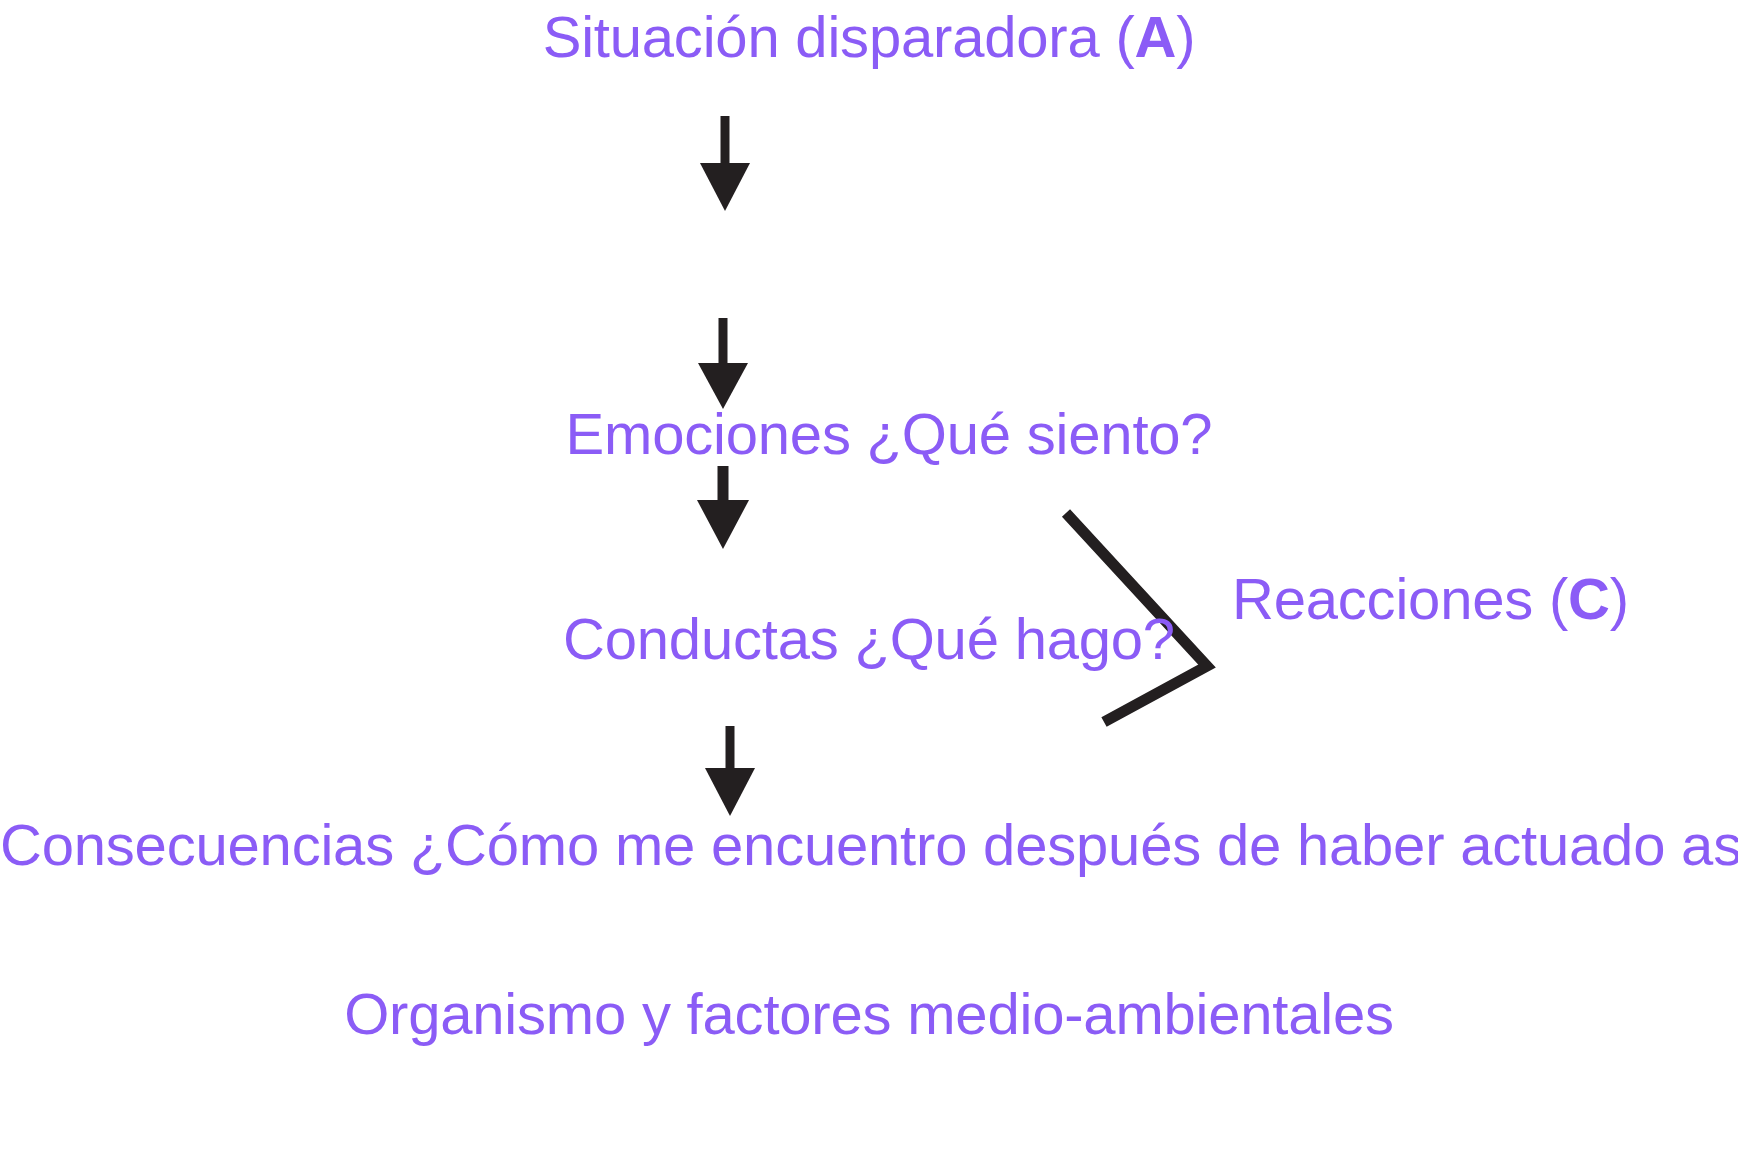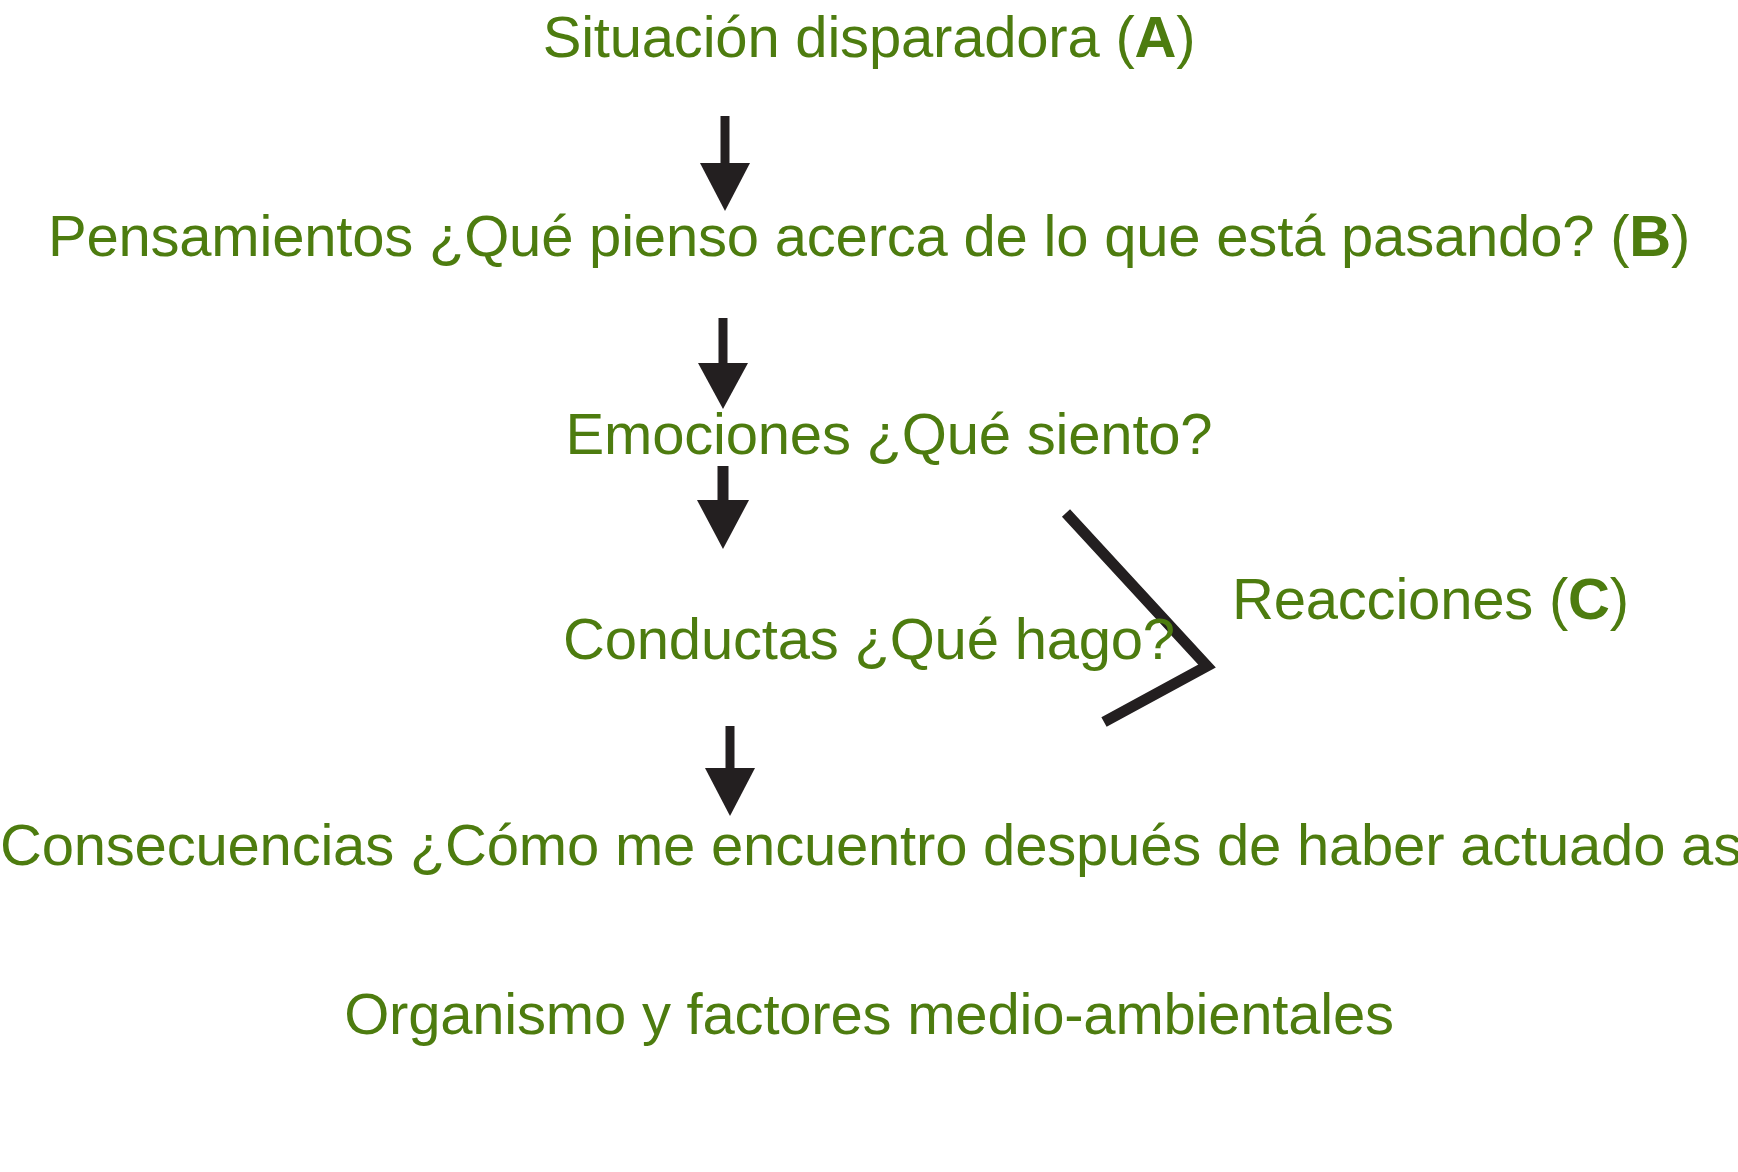--- a/index.html
+++ b/index.html
@@ -16,21 +16,21 @@
     font-family: "Liberation Sans", sans-serif;
     color: #231f20;
   }
   .line {
     position: absolute;
     white-space: nowrap;
     font-size: 58px;
     line-height: 1;
     font-weight: 400;
     letter-spacing: -0.2px;
-    color: #4d7c0f;
+    color: #8b5cf6;
   }
   .line b {
     font-weight: 700;
   }
   .center {
     left: 0;
     width: 1738px;
     text-align: center;
   }
   svg.arrows {
@@ -81,21 +81,20 @@
     </g>
 
     <g>
       <line x1="730" y1="726" x2="730" y2="775" stroke="#231f20" stroke-width="9"></line>
       <polygon points="705,768 755,768 730,816" fill="#231f20"></polygon>
     </g>
   </svg>
 
   <div class="line center" id="l1"><span>Situación disparadora (</span><b>A</b><span>)</span></div>
 
-  <div class="line center" id="l2"><span>Pensamientos ¿Qué pienso acerca de lo que está pasando? (</span><b>B</b><span>)</span></div>
 
   <div class="line center" id="l3"><span>Emociones ¿Qué siento?</span></div>
 
   <div class="line" id="lreact"><span>Reacciones (</span><b>C</b><span>)</span></div>
 
   <div class="line center" id="l4"><span>Conductas ¿Qué hago?</span></div>
 
   <div class="line center" id="l5"><span>Consecuencias ¿Cómo me encuentro después de haber actuado así?</span></div>
 
   <div class="line center" id="l6"><span>Organismo y factores medio-ambientales</span></div>

